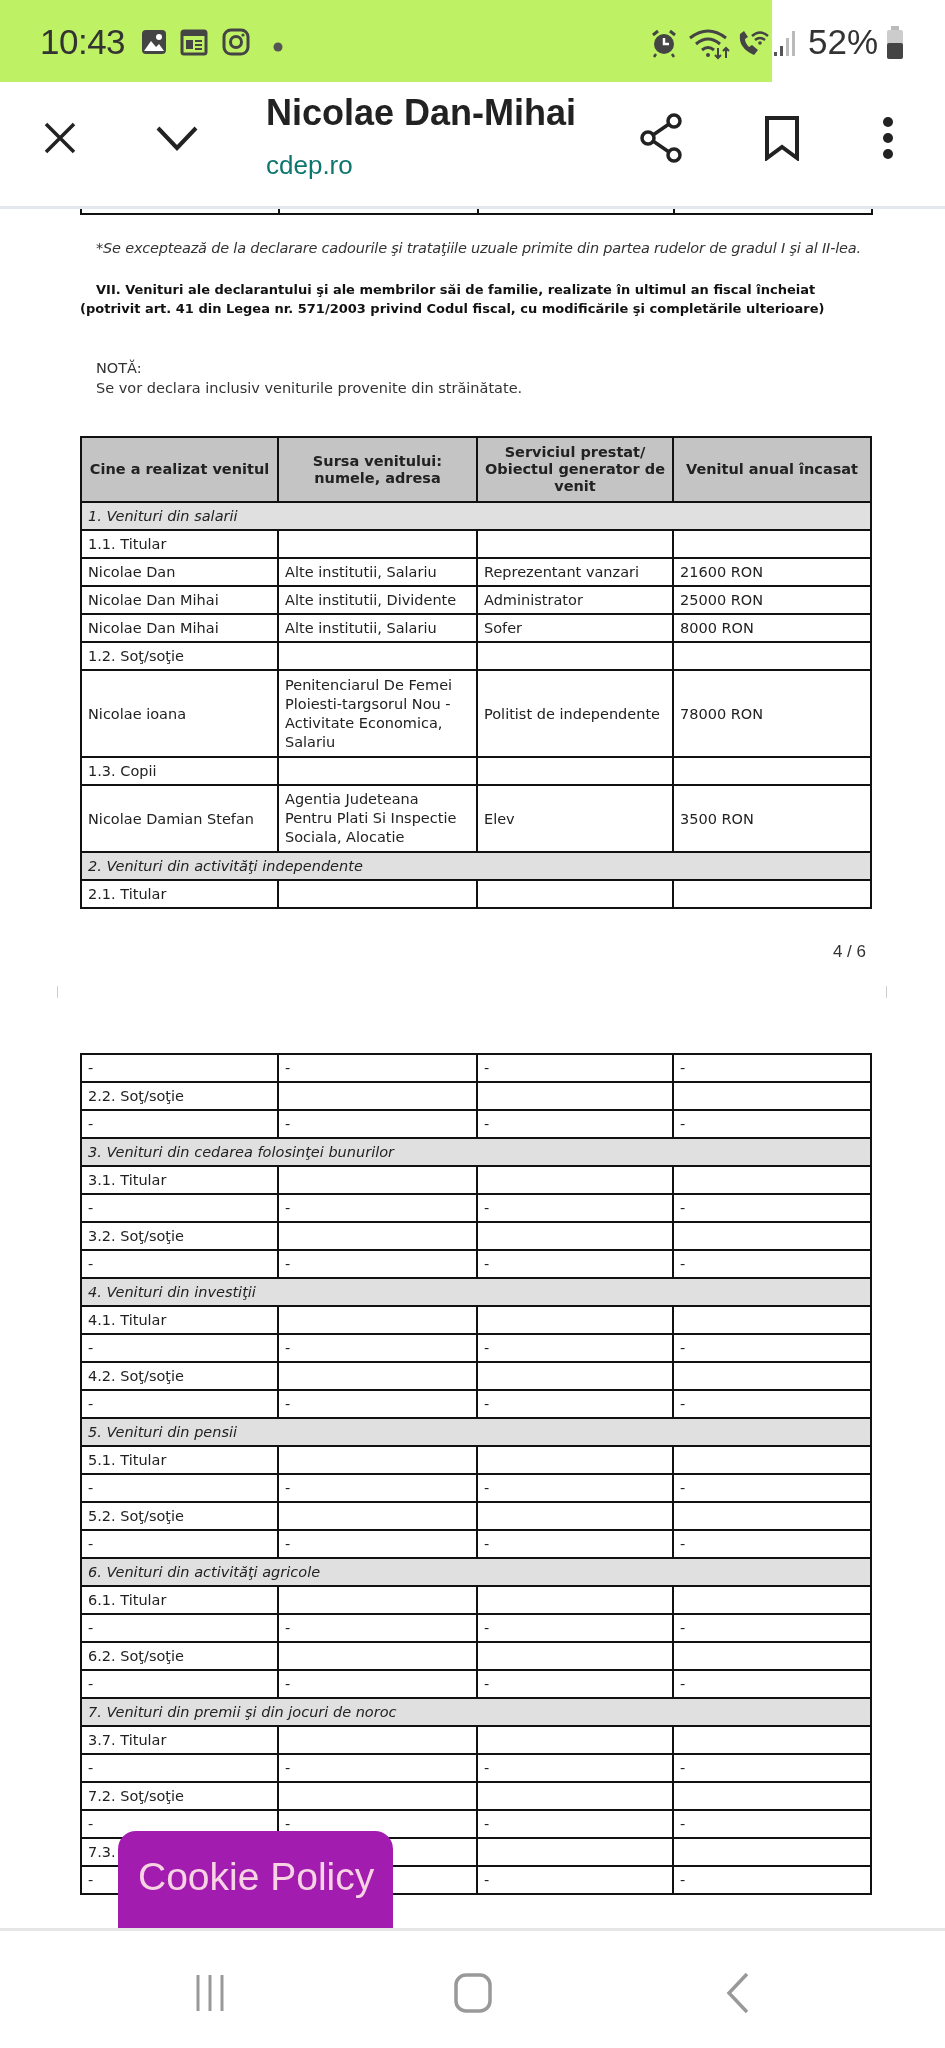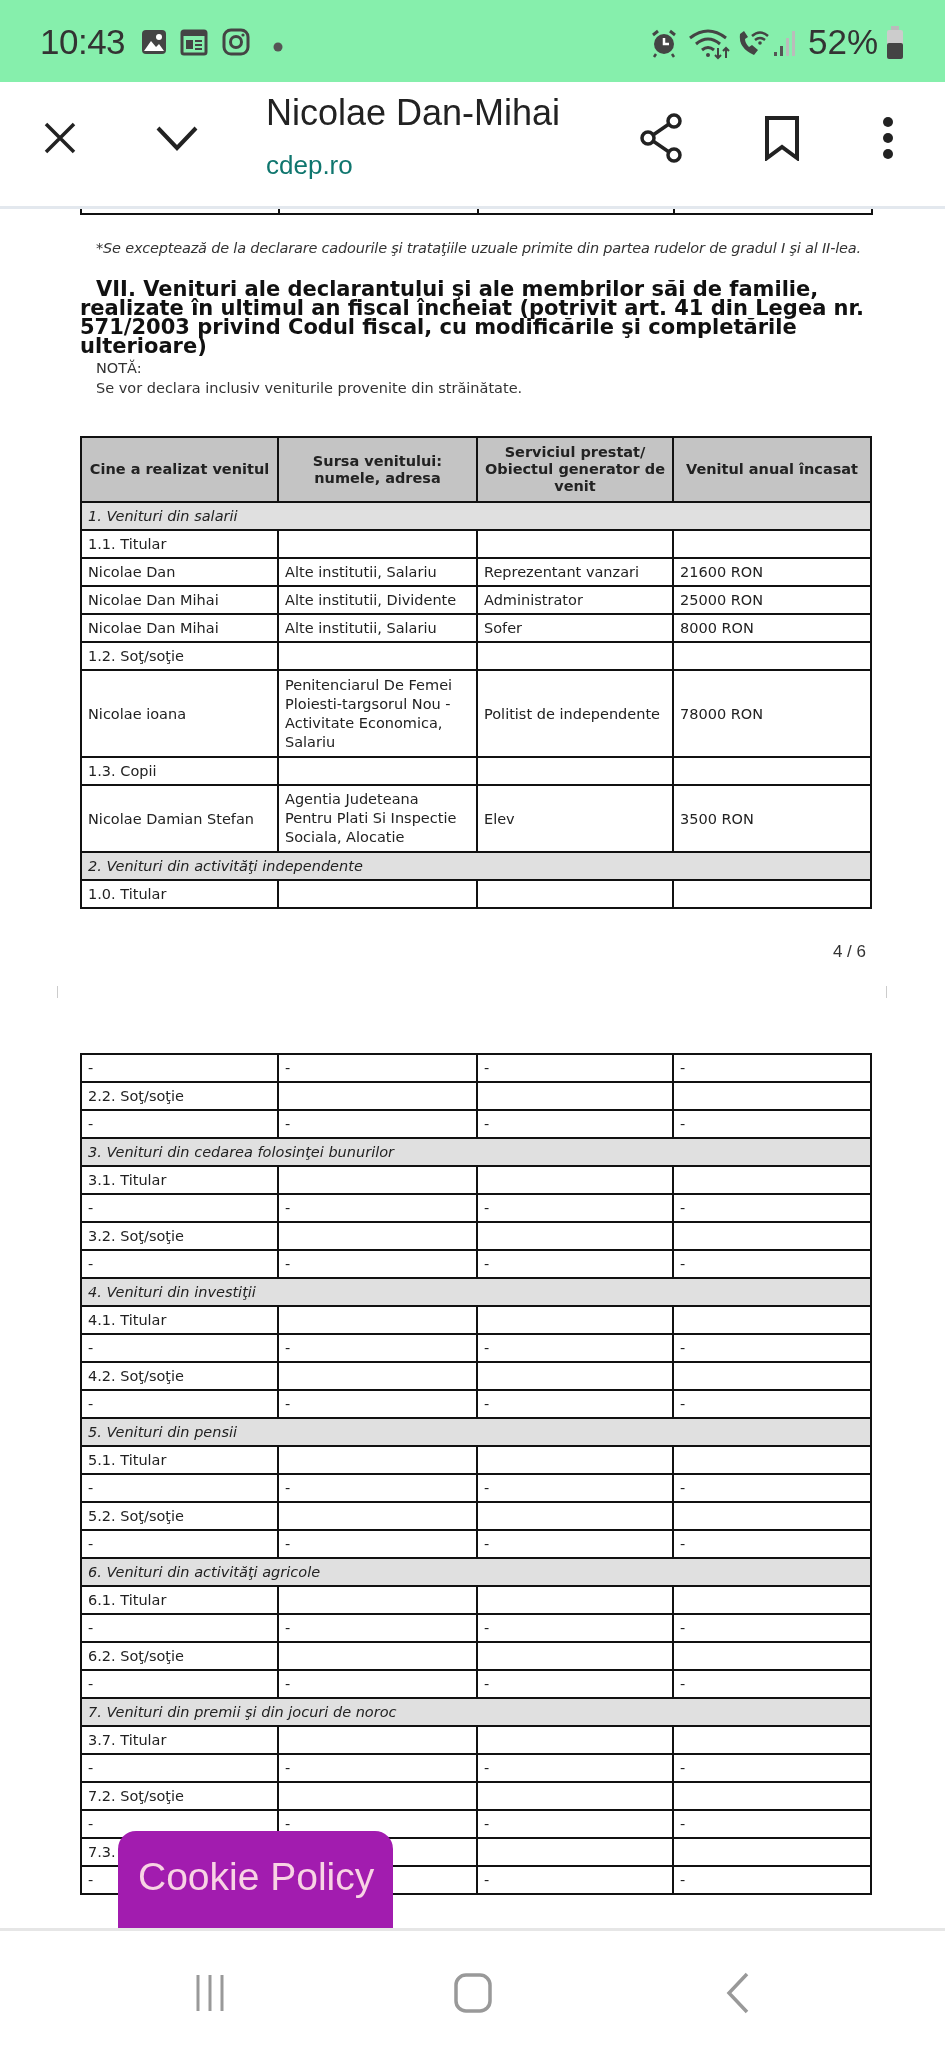--- a/index.html
+++ b/index.html
@@ -1,41 +1,41 @@
 <!DOCTYPE html>
 <html><head>
 <meta charset="utf-8">
 <style>
   html, body { margin:0; padding:0; }
   body {
     width:945px; height:2048px; overflow:hidden; position:relative;
     background:#ffffff; font-family:"Liberation Sans", sans-serif; color:#222;
   }
-  .status-bar { position:absolute; left:0; top:0; width:945px; height:82px; background:#86efac; z-index:5; }
+  .status-bar { position:absolute; left:0; top:0; width:772px; height:82px; background:#bef264; z-index:5; }
   .status-time { position:absolute; left:40px; top:22px; font-size:35px; color:#333; letter-spacing:-0.5px; }
   .status-icon { position:absolute; top:28px; }
   .battery-pct { position:absolute; left:808px; top:22px; font-size:35px; color:#333; }
 
   .app-header { position:absolute; left:0; top:82px; width:945px; height:124px; background:#fff; border-bottom:3px solid #e3e8ee; z-index:5; }
   .hdr-btn { position:absolute; display:flex; align-items:center; justify-content:center; }
-  .page-title { position:absolute; left:266px; top:10px; font-size:36px; color:#222; }
+  .page-title { position:absolute; left:266px; top:10px; font-size:36px; color:#222;font-weight:bold; }
   .page-domain { position:absolute; left:266px; top:68px; font-size:26px; color:#0f766e; }
 
   .doc { position:absolute; left:0; top:0; width:942px; height:1928px; overflow:hidden; z-index:1; }
   .doc-font { font-family:"DejaVu Sans", sans-serif; }
 
   table.income { position:absolute; left:80px; width:791px; border-collapse:collapse; table-layout:fixed; font-family:"DejaVu Sans", sans-serif; font-size:14.5px; color:#222; }
   table.income td, table.income th { border:2px solid #111; padding:0 6px; height:26px; vertical-align:middle; overflow:hidden; white-space:nowrap; }
   table.income th { background:#c4c4c4; font-weight:bold; text-align:center; white-space:normal; line-height:17px; height:63px; font-size:14.5px; }
   table.income td.section { background:#e0e0e0; font-style:italic; }
   table.income td.wrap { white-space:normal; line-height:19px; }
   .col1 { width:197px; } .col2 { width:199px; } .col3 { width:196px; } .col4 { width:198px; }
 
   .footnote { position:absolute; left:96px; top:240px; font-size:14.5px; font-style:italic; color:#333; letter-spacing:-0.2px; }
-  .section-heading { position:absolute; left:80px; top:280px; width:800px; font-size:21px; font-weight:bold; line-height:19px; color:#111; text-indent:16px; }
+  .section-heading { position:absolute; left:80px; top:280px; width:800px; font-size:13px; font-weight:bold; line-height:19px; color:#111; text-indent:16px; }
   .nota-label { position:absolute; left:96px; top:360px; font-size:14.5px; color:#333; }
   .nota-text { position:absolute; left:96px; top:380px; font-size:14.5px; color:#333;text-align:center; }
   .page-num { position:absolute; right:76px; top:942px; font-size:17px; color:#333; font-family:"Liberation Sans", sans-serif; }
   .page-mark { position:absolute; top:986px; width:1px; height:12px; background:#ccc; }
 
   .cookie-btn { position:absolute; left:118px; top:1831px; width:275px; height:120px; background:#a21caf; border-radius:18px 18px 0 0; color:#f8d3e4; font-size:39px; z-index:3; font-family:"Liberation Sans", sans-serif; }
   .cookie-btn span { position:absolute; left:20px; top:24px; }
 
   .nav-bar { position:absolute; left:0; top:1928px; width:945px; height:120px; background:#fff; border-top:3px solid #e6e6e6; z-index:6; }
   .nav-btn { position:absolute; top:40px; width:60px; height:44px; display:flex; align-items:center; justify-content:center; }
@@ -228,21 +228,21 @@
       <tr style="height:67px;">
           <td>Nicolae Damian Stefan</td>
           <td class="wrap">Agentia Judeteana Pentru Plati Si Inspectie Sociala, Alocatie</td>
           <td>Elev</td>
           <td>3500 RON</td>
         </tr>
       <tr>
           <td class="section" colspan="4">2. Venituri din activităţi independente</td>
         </tr>
       <tr>
-          <td>1.0. Titular</td>
+          <td>2.1. Titular</td>
           <td></td>
           <td></td>
           <td></td>
         </tr>
     </tbody>
   </table>
 
   <div class="page-num">4 / 6</div>
   <div class="page-mark" style="left:57px;"></div>
   <div class="page-mark" style="left:886px;"></div>

